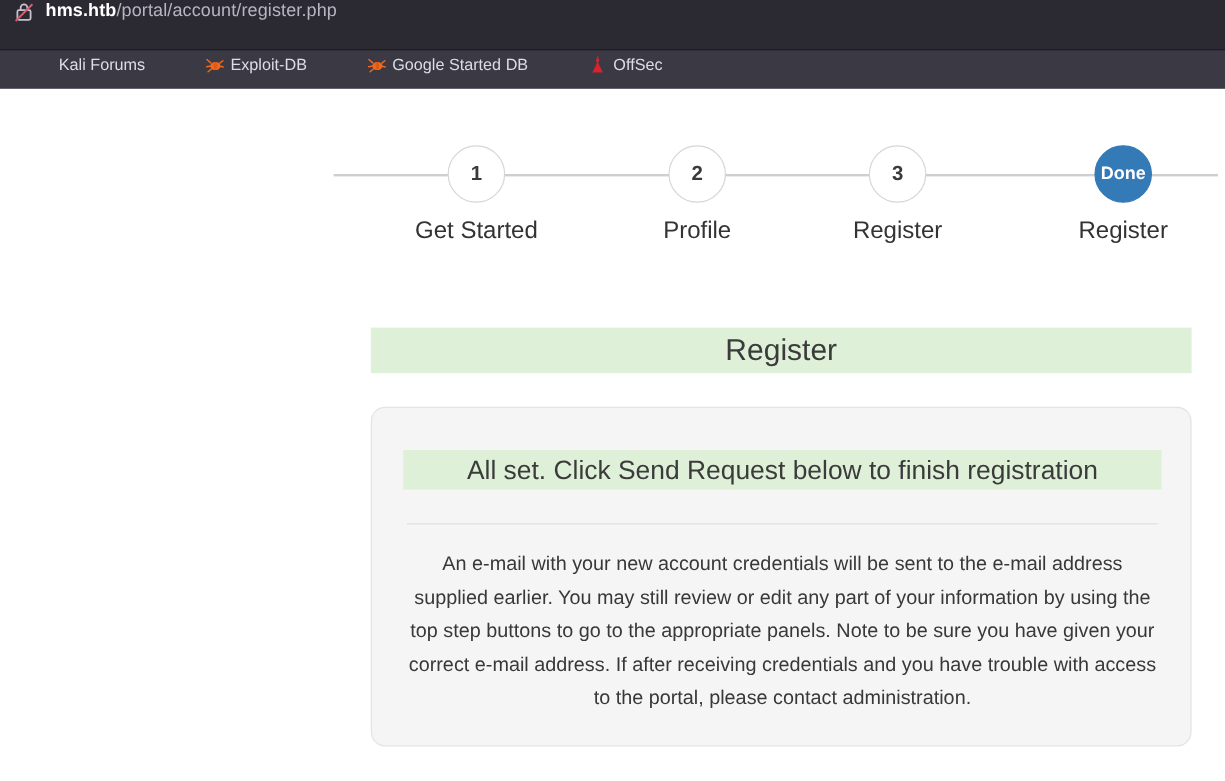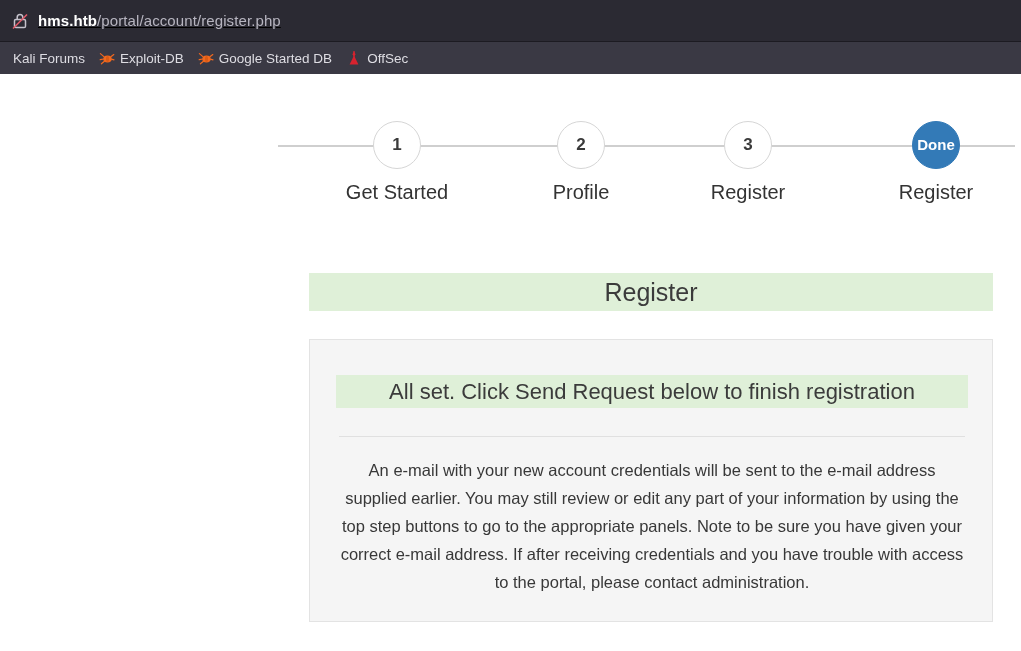--- a/index.html
+++ b/index.html
@@ -14,25 +14,24 @@
 
   
   #browser-chrome {
     width: 1021px;
     background: #26252d;
   }
   #urlbar {
     height: 42px;
     background: #2b2a33;
     display: flex;
-    align-items: center;
+    align-items: flex-start;
     padding: 0 10px;
     box-sizing: border-box;
     border-bottom: 1px solid #1c1b22;
-    text-decoration: underline;
   }
   #site-identity-icon {
     width: 20px;
     height: 20px;
     flex: 0 0 20px;
     margin-right: 8px;
     position: relative;
   }
   #urltext {
     font-size: 15px;
@@ -48,25 +47,26 @@
   #bookmarks {
     height: 32px;
     background: #3a3944;
     display: flex;
     align-items: center;
     padding: 0 0 0 6px;
     box-sizing: border-box;
   }
   .bm {
     display: flex;
-    align-items: center;
+    align-items: flex-start;
     height: 24px;
     padding: 0 7px;
     border-radius: 3px;
     cursor: default;
+    margin-left: 36px;
   }
   .bm-ico {
     width: 16px;
     height: 16px;
     margin-right: 5px;
     flex: 0 0 16px;
     position: relative;
   }
   .bm-label {
     font-size: 13.5px;
@@ -154,21 +154,21 @@
 
   
   #panel {
     position: absolute;
     left: 309px;
     top: 265px;
     width: 684px;
     height: 283px;
     background: #f5f5f5;
     border: 1px solid #e3e3e3;
-    border-radius: 0;
+    border-radius: 12px;
     box-sizing: border-box;
   }
   #alert-success {
     position: absolute;
     left: 26px;
     top: 35px;
     width: 632px;
     height: 33px;
     background: #dff0d8;
     text-align: center;

